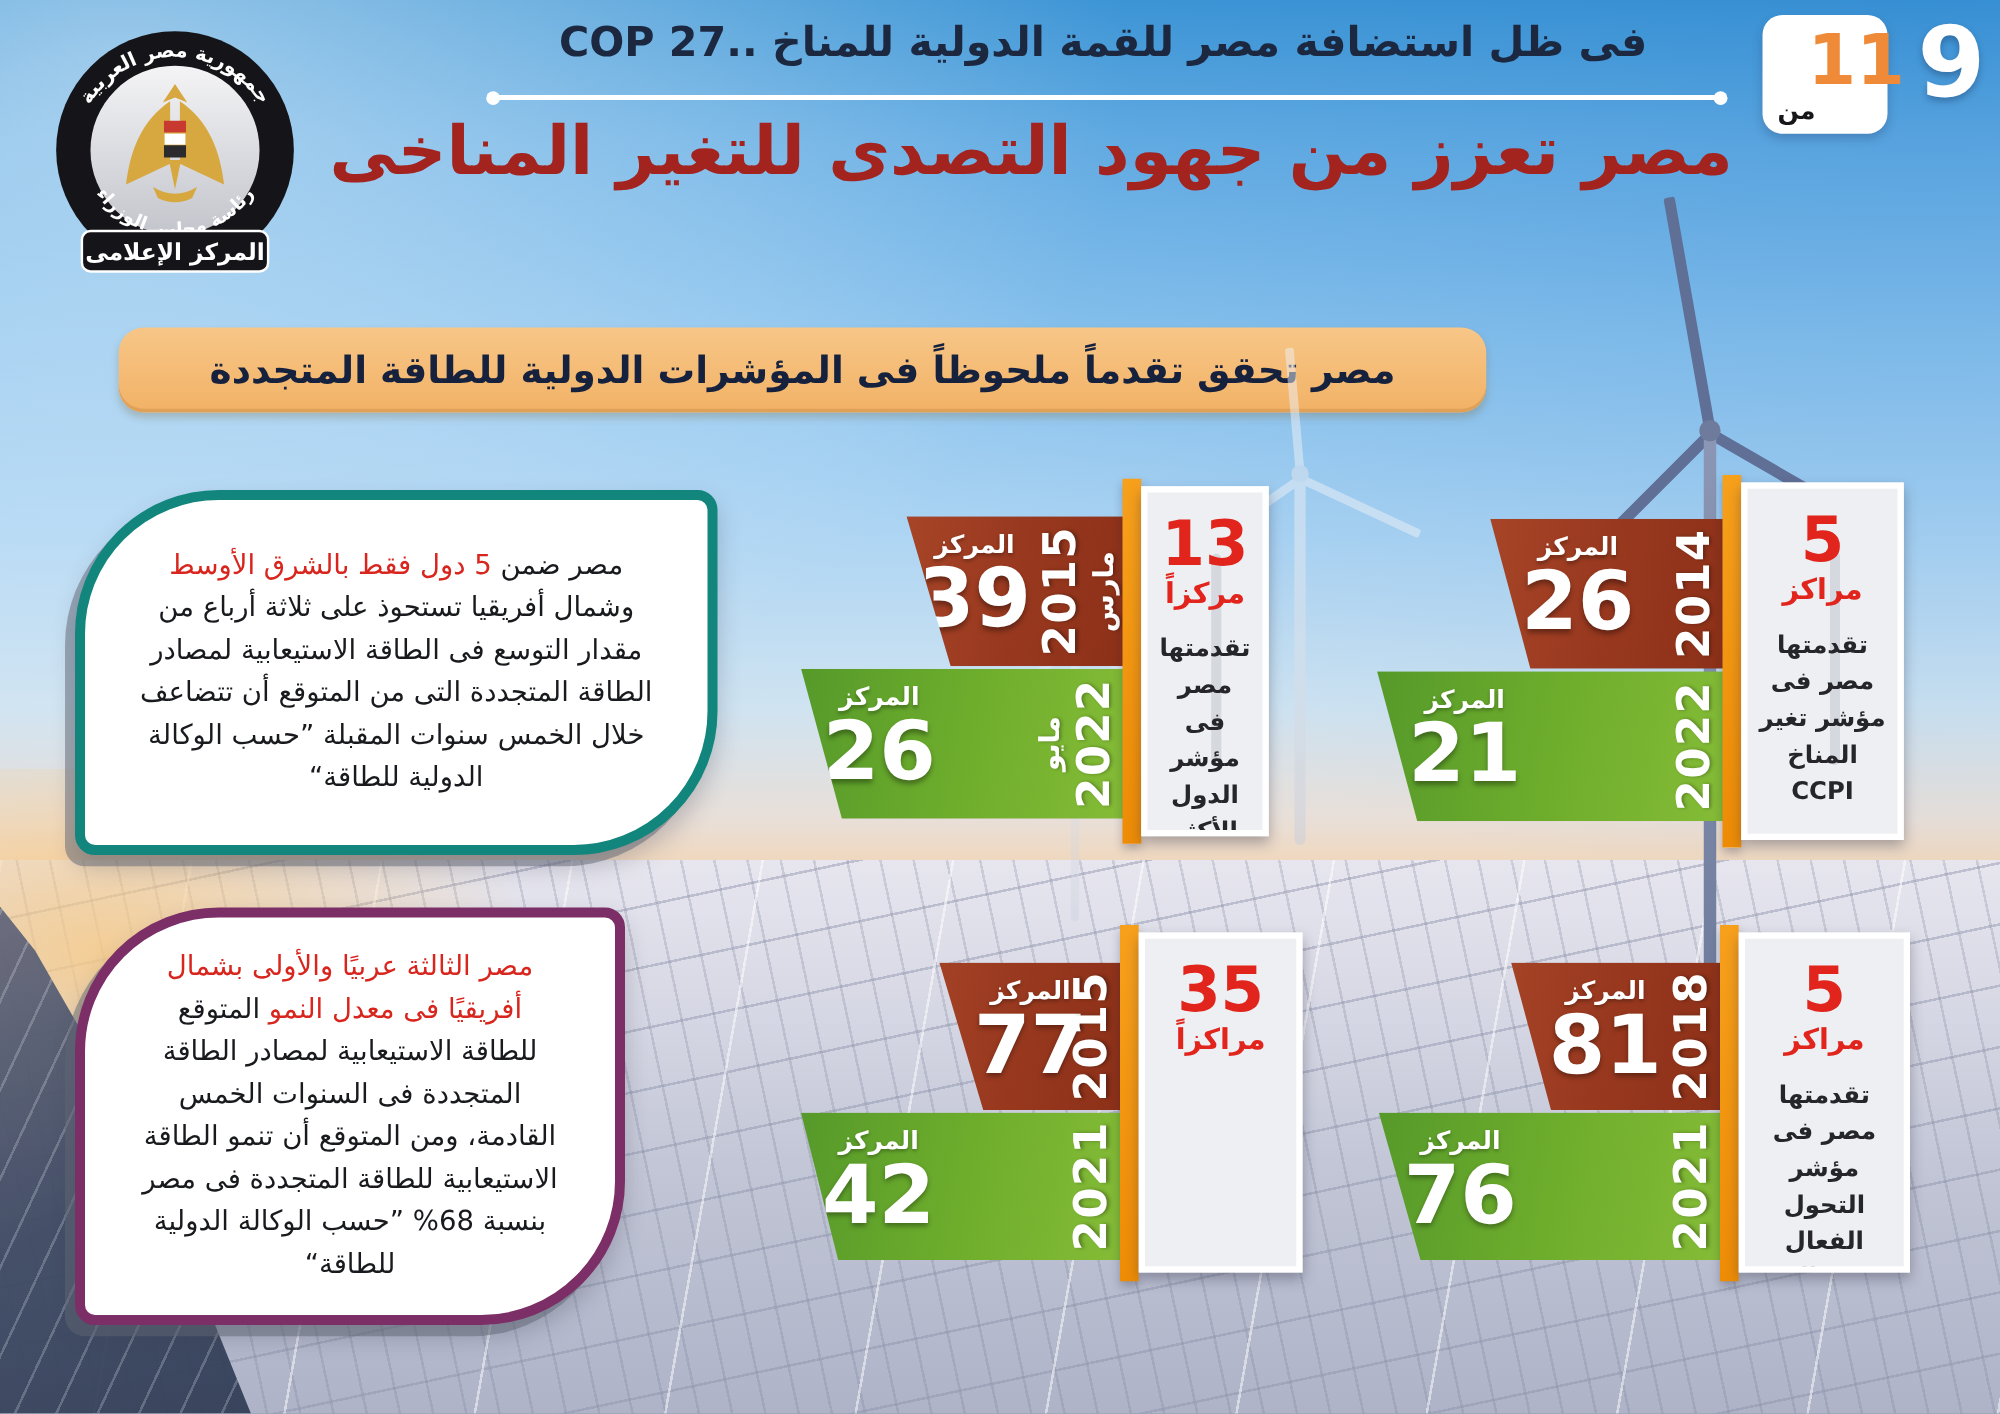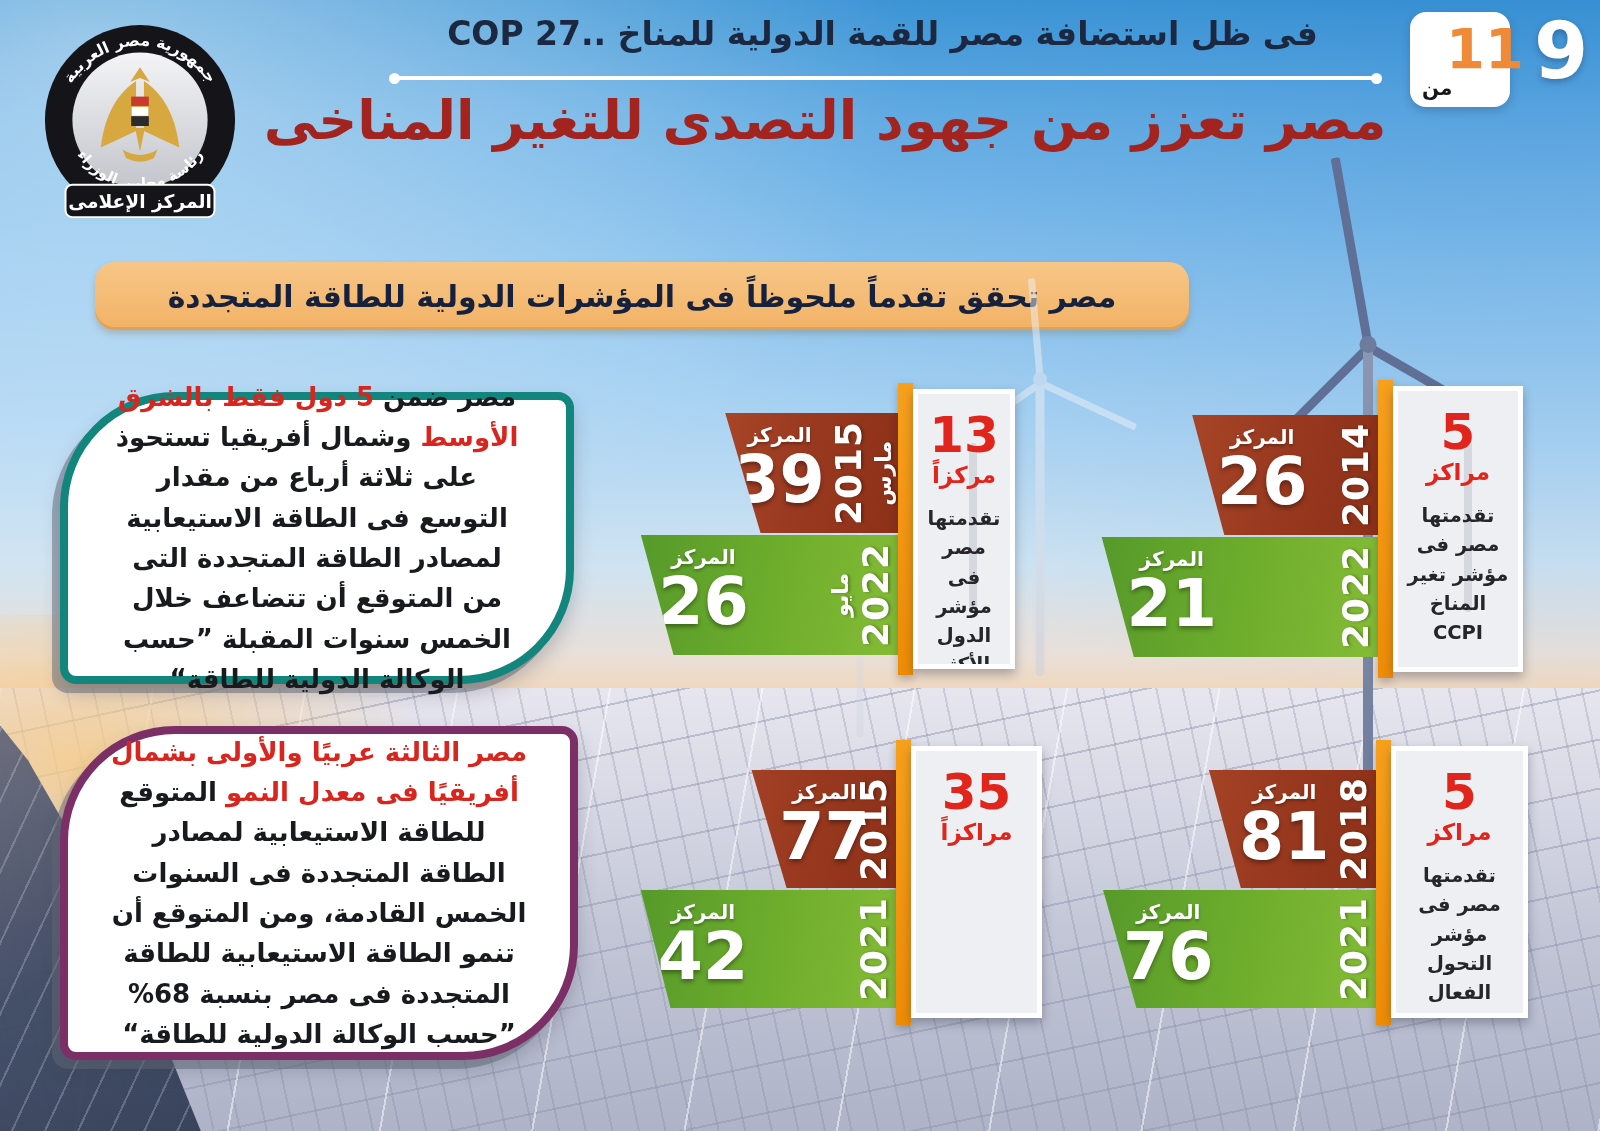--- a/index.html
+++ b/index.html
@@ -56,21 +56,21 @@
     font-size:54px;font-weight:800;color:#a3231f;line-height:1.3;}
   .band{position:absolute;left:95px;top:262px;width:1094px;height:68px;border-radius:20px;z-index:2;
     background:linear-gradient(180deg,#f7c687,#f2b266);display:flex;align-items:center;justify-content:center;
     font-size:30px;font-weight:800;color:#15213d;
     box-shadow:0 4px 6px rgba(120,90,40,.25), inset 0 -3px 0 rgba(190,130,60,.35);}
   
   .callout{position:absolute;box-sizing:border-box;background:#fff;border:8px solid #12857c;
     border-radius:115px 16px 115px 16px;z-index:5;display:flex;align-items:center;justify-content:center;
     padding:24px 42px;text-align:center;
     box-shadow:-8px 9px 0 rgba(96,101,116,.5), 0 10px 18px rgba(60,60,80,.25);}
-  .callout p{margin:0;font-size:26px;font-weight:700;line-height:1.55;color:#191a1e;}
+  .callout p{margin:0;font-size:22px;font-weight:400;line-height:1.55;color:#191a1e;}
   .callout .hl{color:#d8251d;}
   .callout.c2{border-color:#7c2e67;}
   
   .group{position:absolute;z-index:4;}
   .trap{position:absolute;filter:drop-shadow(0 5px 4px rgba(30,30,50,.3));}
   .trap.red{background:linear-gradient(100deg,#b75130,#9a3a20 60%,#8c3018);}
   .trap.green{background:linear-gradient(100deg,#54982a,#6fae2c 55%,#85bc37);}
   .rank{position:absolute;top:10px;left:var(--c);transform:translateX(-50%);text-align:center;color:#fff;}
   .rank-label{font-size:20px;font-weight:800;text-shadow:0 2px 3px rgba(0,0,0,.3);}
   .rank-num{font-size:65px;font-weight:800;line-height:1.02;text-shadow:0 3px 4px rgba(0,0,0,.35);}
@@ -170,21 +170,21 @@
   </div>
   <div class="divider"></div>
   <div class="main-title">
     <div>مصر تعزز من جهود التصدى للتغير المناخى</div>
   </div>
   <div class="band">مصر تحقق تقدماً ملحوظاً فى المؤشرات الدولية للطاقة المتجددة</div>
 
   <div class="callout c1" style="left:60px;top:392px;width:514px;height:292px;">
     <p><span>مصر ضمن </span><span class="hl">5 دول فقط بالشرق الأوسط</span><span> وشمال أفريقيا تستحوذ على ثلاثة أرباع من مقدار التوسع فى الطاقة الاستيعابية لمصادر الطاقة المتجددة التى من المتوقع أن تتضاعف خلال الخمس سنوات المقبلة ”حسب الوكالة الدولية للطاقة“</span></p>
   </div>
-  <div class="callout c2" style="left:60px;top:726px;width:518px;height:334px;">
+  <div class="callout c2" style="left:60px;top:726px;width:440px;height:334px;">
     <p><span></span><span class="hl">مصر الثالثة عربيًا والأولى بشمال أفريقيًا فى معدل النمو</span><span> المتوقع للطاقة الاستيعابية لمصادر الطاقة المتجددة فى السنوات الخمس القادمة، ومن المتوقع أن تنمو الطاقة الاستيعابية للطاقة المتجددة فى مصر بنسبة 68% ”حسب الوكالة الدولية للطاقة“</span></p>
   </div>
 
   <div class="group" style="left:630px;top:383px;width:390px;height:292px;">
     <div class="trap red" style="left:0;top:30px;width:272px;height:120px;clip-path:polygon(35% 0,100% 0,100% 100%,48% 100%);--c:55%;">
       <div class="rank">
         <div class="rank-label">المركز</div>
         <div class="rank-num">39</div>
       </div>
       <div class="period">

